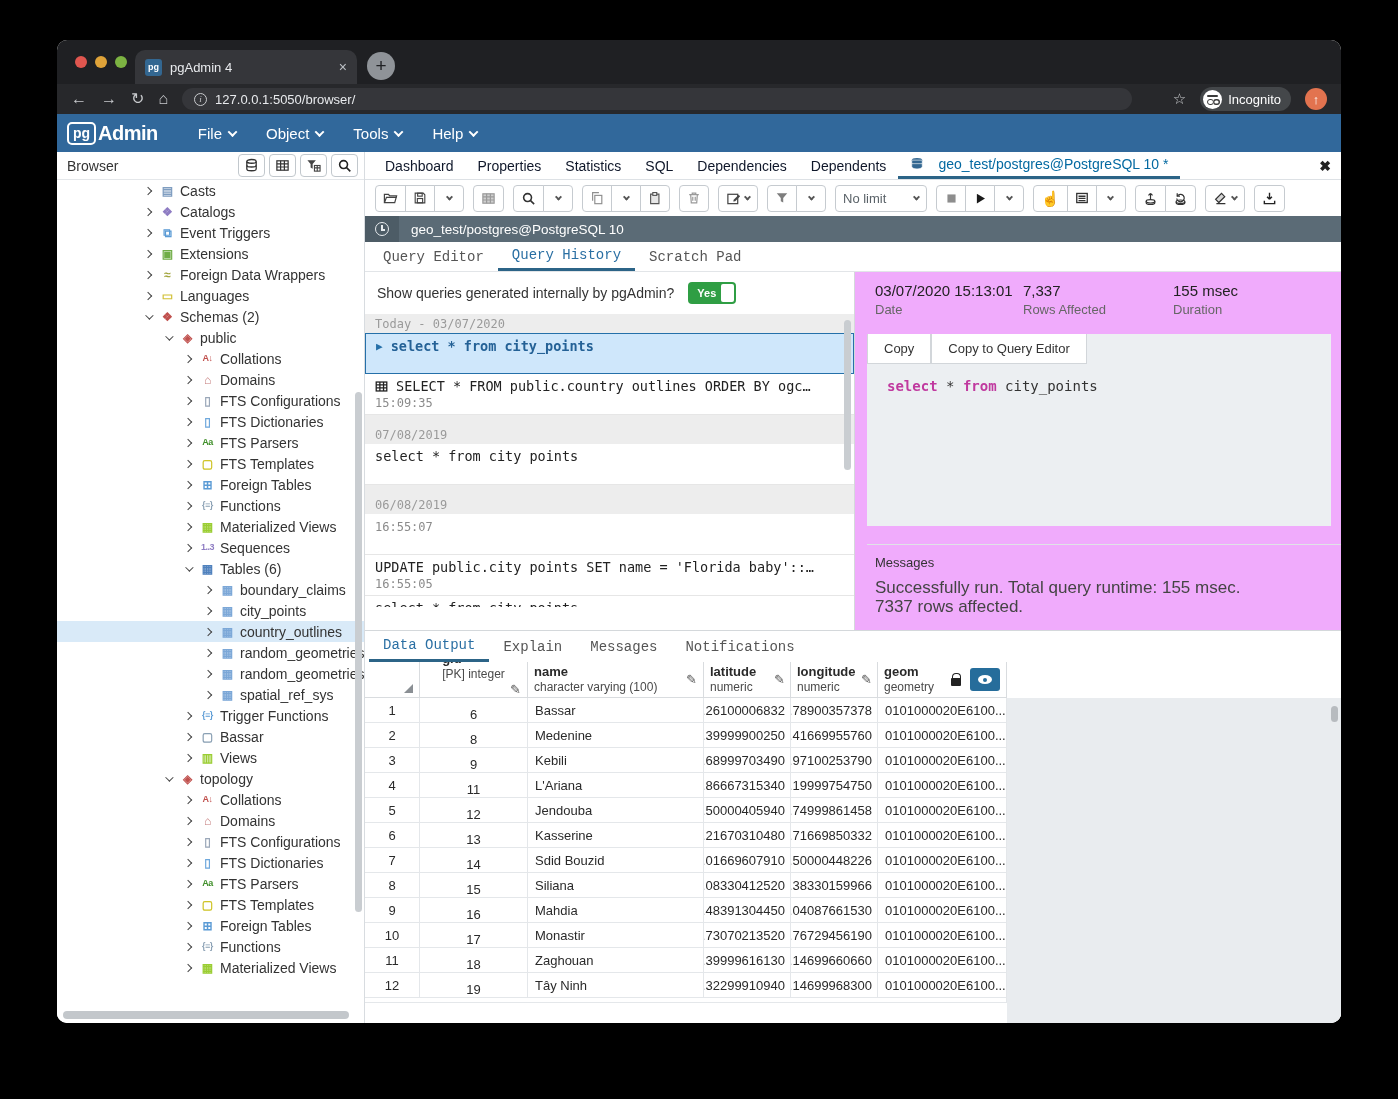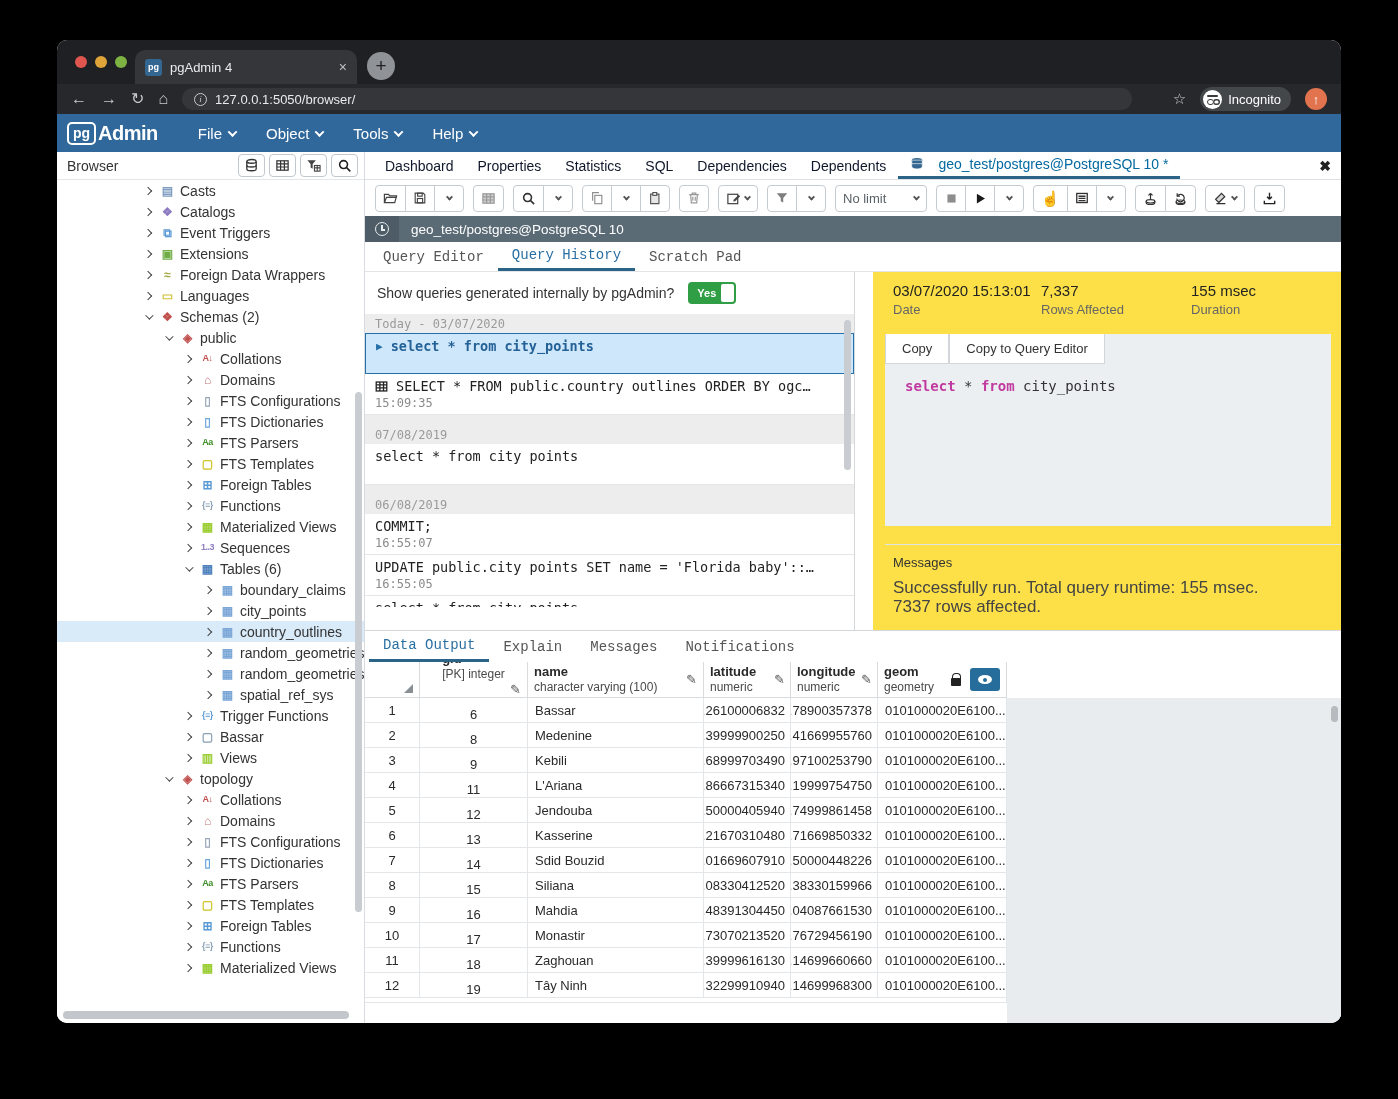--- a/index.html
+++ b/index.html
@@ -81,39 +81,39 @@
   .clock:before { content:""; position:absolute; left:5px; top:2px; width:1.5px; height:5px; background:#e8ecef; }
   .clock:after { content:""; position:absolute; left:5px; top:6px; width:4px; height:1.5px; background:#e8ecef; }
   .conn-label { color:#fff; font-size:13.5px; margin-left:12px; }
 
   
   .subtabs { position:absolute; left:0; top:90px; right:0; height:30px; border-bottom:1px solid #e2e5e8; display:flex; padding-left:4px; }
   .stab { display:flex; align-items:center; padding:0 14px; font-size:14px; color:#555;font-family:Liberation Mono, monospace; }
   .stab.active { color:#2a6fa3; border-bottom:3px solid #2c6487; }
 
   
-  .history { position:absolute; left:0; top:120px; right:0; height:358px; display:flex;gap:18px; }
+  .history { position:absolute; left:0; top:120px; right:0; height:358px; display:flex; }
   .hlist { width:490px; border-right:1px solid #d4d8db; position:relative; overflow:hidden; }
   .toggle-row { height:42px; display:flex; align-items:center; padding:0 12px; gap:14px; }
   .toggle-label { font-size:14px; color:#333; }
   .toggle { width:48px; height:22px; background:#2f9e44; border-radius:4px; position:relative; color:#fff; font-size:11px; font-weight:bold; display:flex; align-items:center; padding-left:9px; }
   .toggle-knob { position:absolute; right:2px; top:2px; width:13px; height:18px; background:#fff; border-radius:2px; }
   .hgroup-head { background:#ededed; color:#9a9a9a; font-family:"DejaVu Sans Mono",monospace; font-size:12px; padding:3px 10px; height:19px; }
   .hgap { background:#ededed; height:10px; }
   .hitem { background:#fff; border-bottom:1px solid #e6e6e6; padding:4px 10px 3px; height:41px; }
   .hitem .sql { font-family:"DejaVu Sans Mono",monospace; font-size:13.5px; color:#222; white-space:nowrap; overflow:hidden; display:flex; gap:8px; align-items:center; }
   .hitem .time { font-family:"DejaVu Sans Mono",monospace; font-size:12px; color:#8a8a8a; margin-top:2px; }
   .hitem.sel { background:#cfe7fb; border:1px solid #2570a9; }
   .hitem.sel .sql { color:#246196; font-weight:bold; }
   .hitem.sel .time { color:#333; }
   .hplay { color:#2570a9; font-size:11px; }
   .hitem.partial { height:11px; overflow:hidden; border-bottom:none; }
 
   
-  .hdetail { flex:1; position:relative; background:#fde047; }
+  .hdetail { flex:1; position:relative; background:#f0abfc; }
   .stats { position:absolute; left:20px; top:10px; right:10px; display:flex; }
   .stat { margin-right:0; }
   .stat .v { font-size:15px; color:#222; }
   .stat .l { font-size:13px; color:#666; margin-top:3px; }
   .stat.s1 { width:148px; } .stat.s2 { width:150px; }
   .sqlbox { position:absolute; left:12px; top:62px; right:10px; height:192px; background:#eceff2; }
   .copybtns { position:absolute; left:0; top:0; display:flex; }
   .cbtn { height:30px; background:#fff; border:1px solid #d2d6da; border-top:none; font-size:13px; color:#333; padding:0 16px; display:flex; align-items:center; }
   .sql-line { position:absolute; left:20px; top:44px; font-family:"DejaVu Sans Mono",monospace; font-size:14px; color:#333; }
   .sql-line .kw { color:#c0399f; font-weight:bold; }
@@ -657,23 +657,20 @@
               <div class="hgap"></div>
               <div class="hgroup-head">07/08/2019</div>
               <div class="hitem">
                 <div class="sql">
                   <span>select * from city_points</span>
                 </div>
               </div>
               <div class="hgap"></div>
               <div class="hgroup-head">06/08/2019</div>
               <div class="hitem">
-                <div class="sql">
-                  <span>COMMIT;</span>
-                </div>
                 <div class="time">16:55:07</div>
               </div>
               <div class="hitem">
                 <div class="sql">
                   <span>UPDATE public.city_points SET name = 'Florida baby'::…</span>
                 </div>
                 <div class="time">16:55:05</div>
               </div>
               <div class="hitem partial">
                 <div class="sql">

